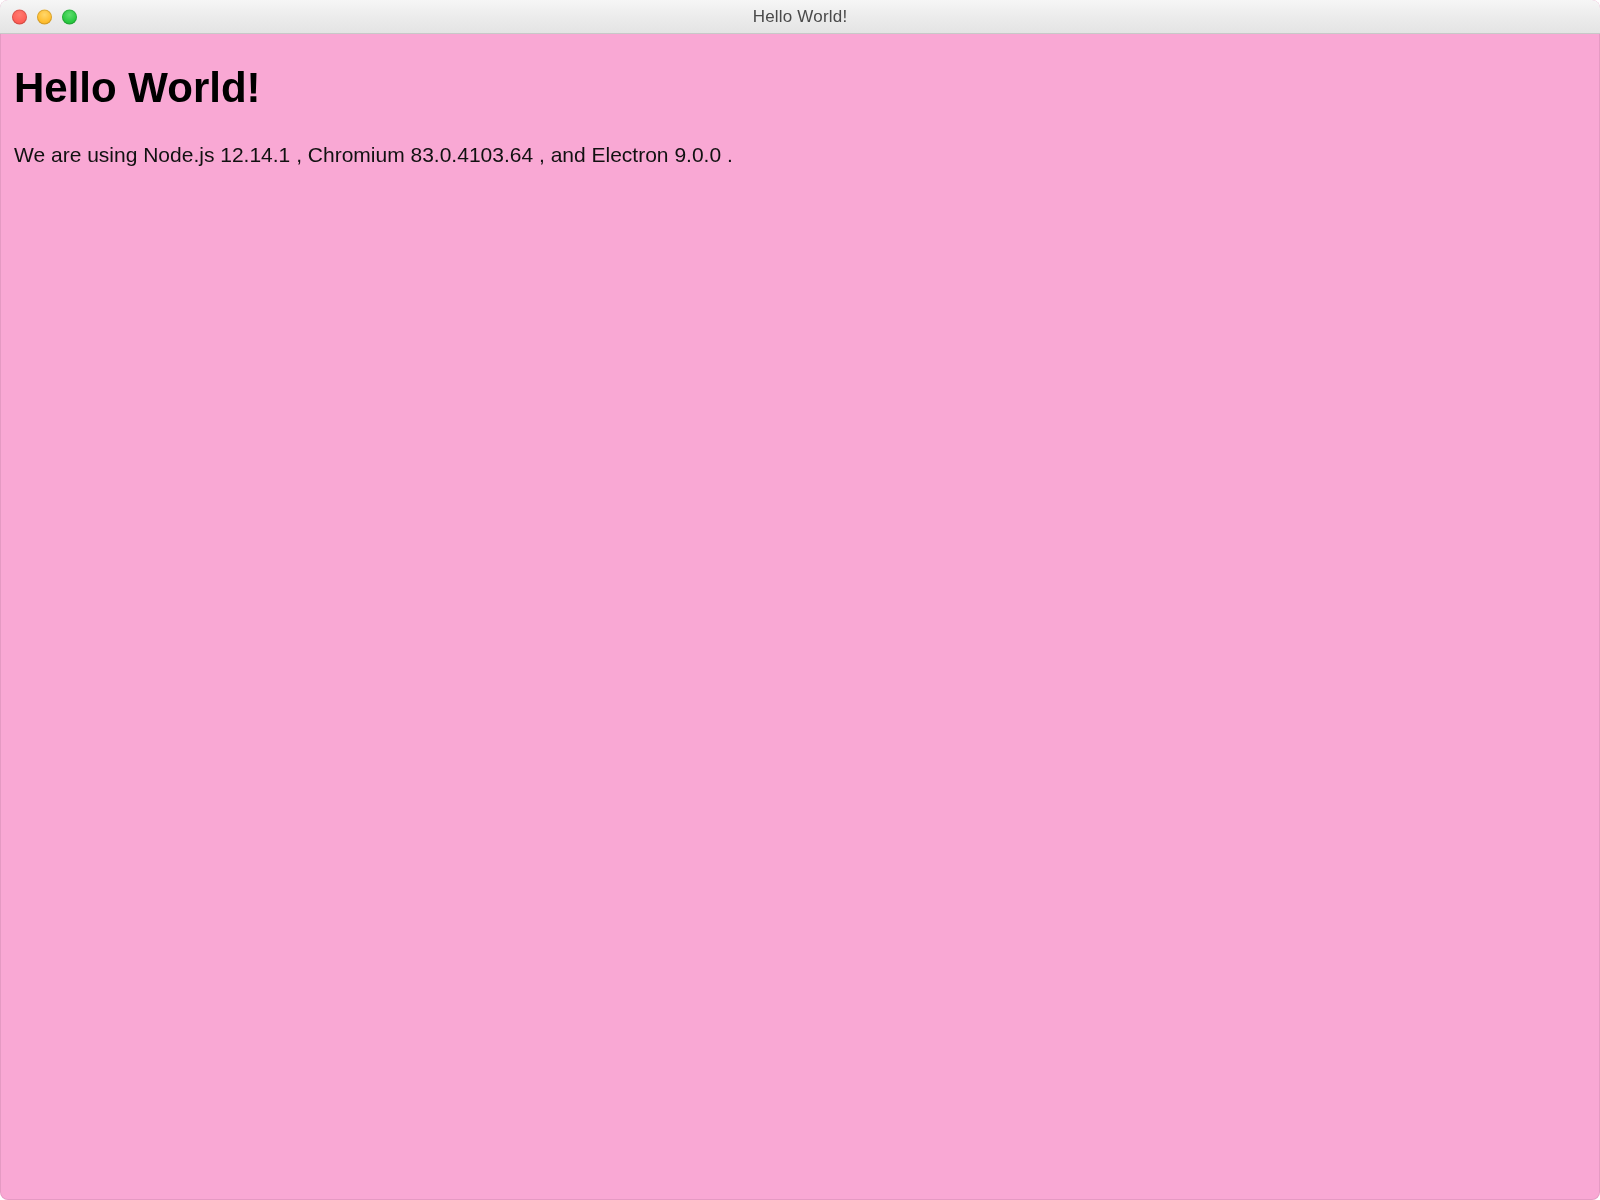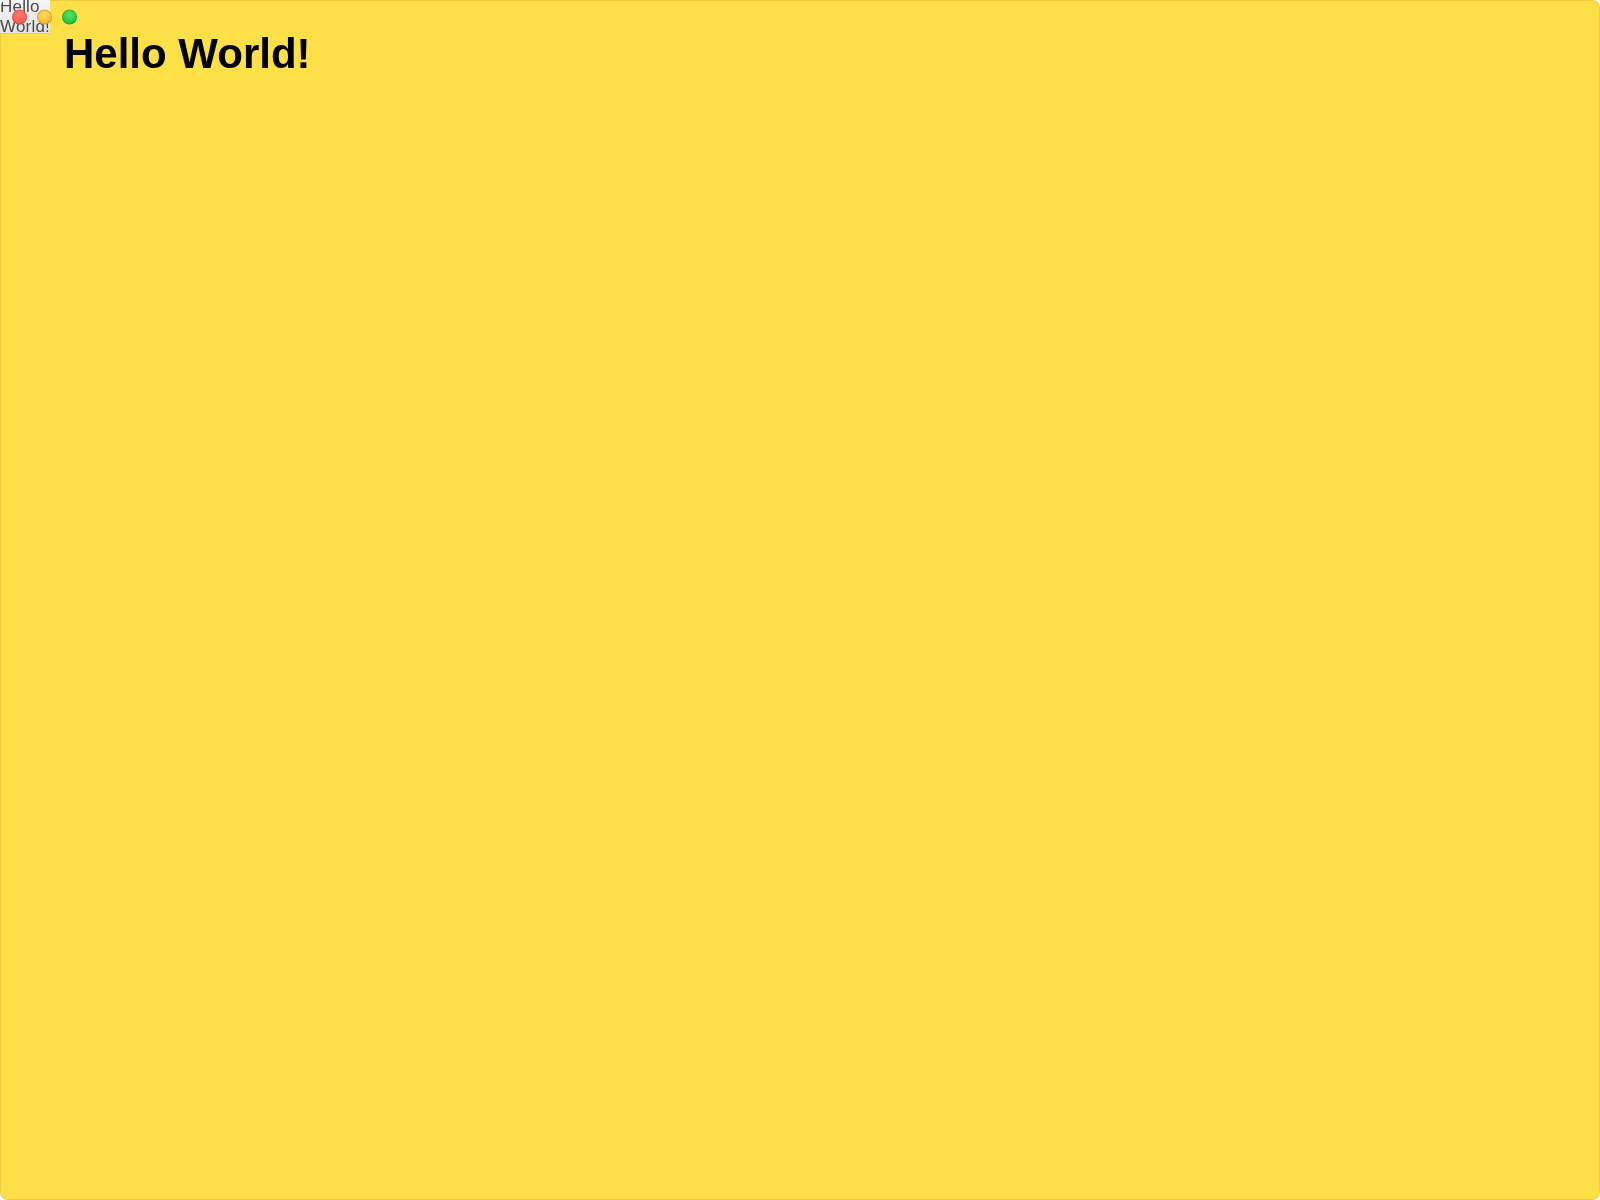--- a/index.html
+++ b/index.html
@@ -14,23 +14,24 @@
       font-family: -apple-system, "Helvetica Neue", Helvetica, Arial, sans-serif;
       background: #ffffff;
       overflow: hidden;
     }
 
     
     .window {
       width: 1600px;
       height: 1200px;
       display: flex;
+      flex-direction: column;
       border-radius: 8px;
       overflow: hidden;
-      background: #fde047;
+      background: #f9a8d4;
       box-shadow:
         inset 0 0 0 1px rgba(0,0,0,.08);
     }
 
     .titlebar {
       position: relative;
       height: 34px;
       flex: 0 0 34px;
       display: flex;
       align-items: center;
@@ -94,15 +95,24 @@
     <div class="traffic-lights">
       <span class="tl close"></span>
       <span class="tl minimize"></span>
       <span class="tl zoom"></span>
     </div>
     <div class="titlebar-title">Hello World!</div>
   </div>
 
   <div class="content">
     <h1>Hello World!</h1>
+    <p>
+      <span>We are using Node.js </span>
+      <span>12.14.1</span>
+      <span>, Chromium </span>
+      <span>83.0.4103.64</span>
+      <span>, and Electron </span>
+      <span>9.0.0</span>
+      <span>.</span>
+    </p>
   </div>
 
 </div>
 
 </body></html>

